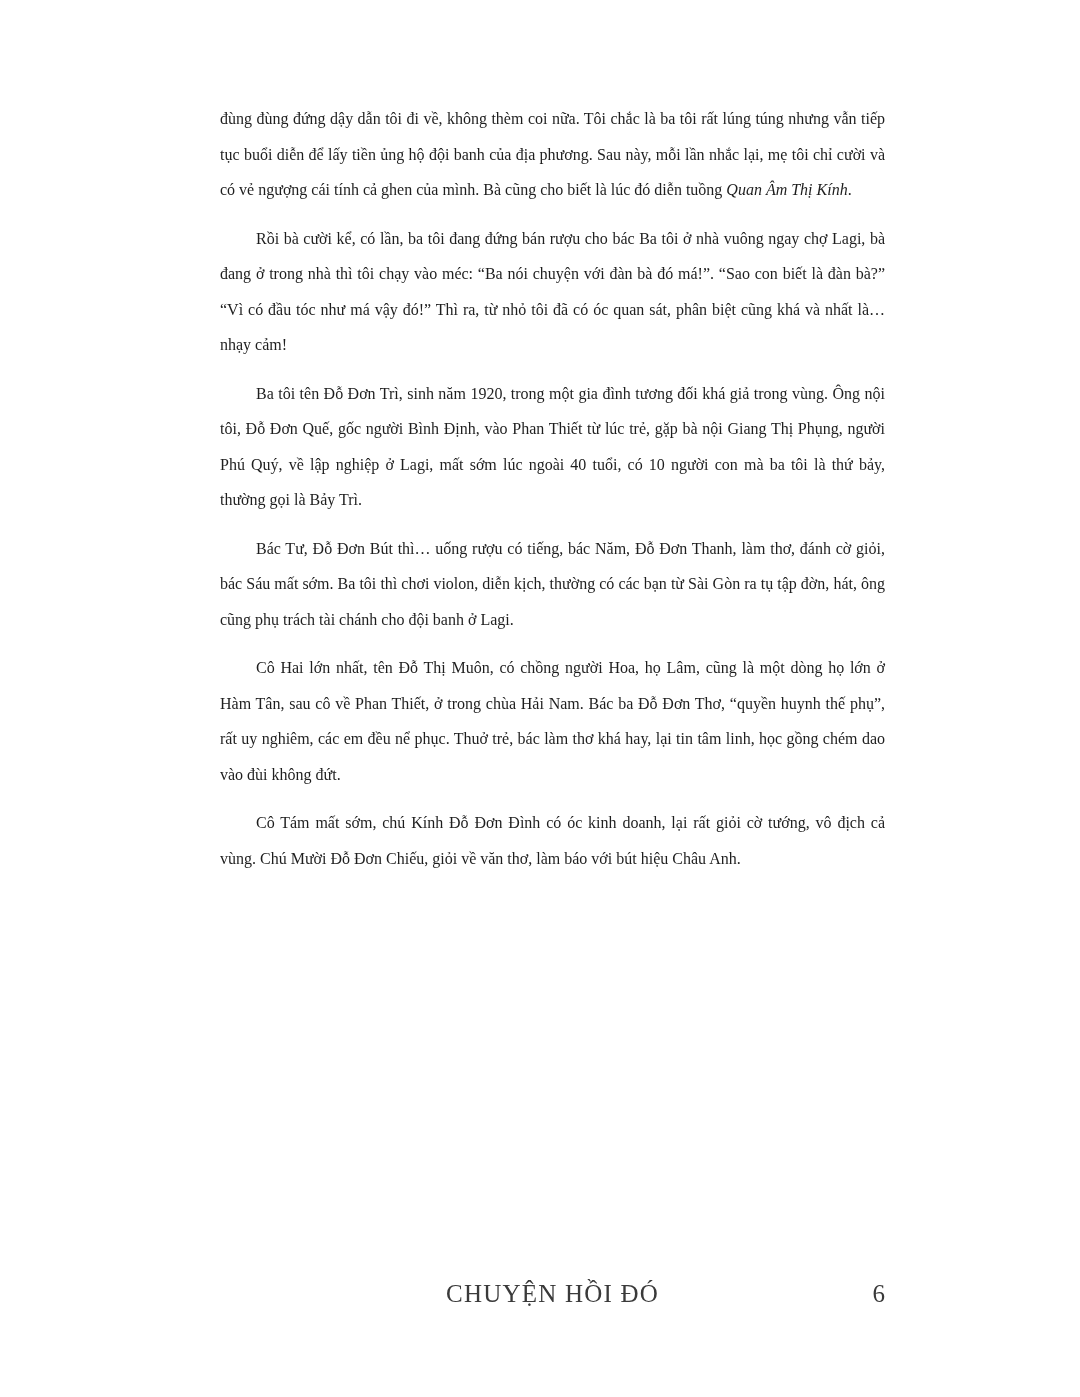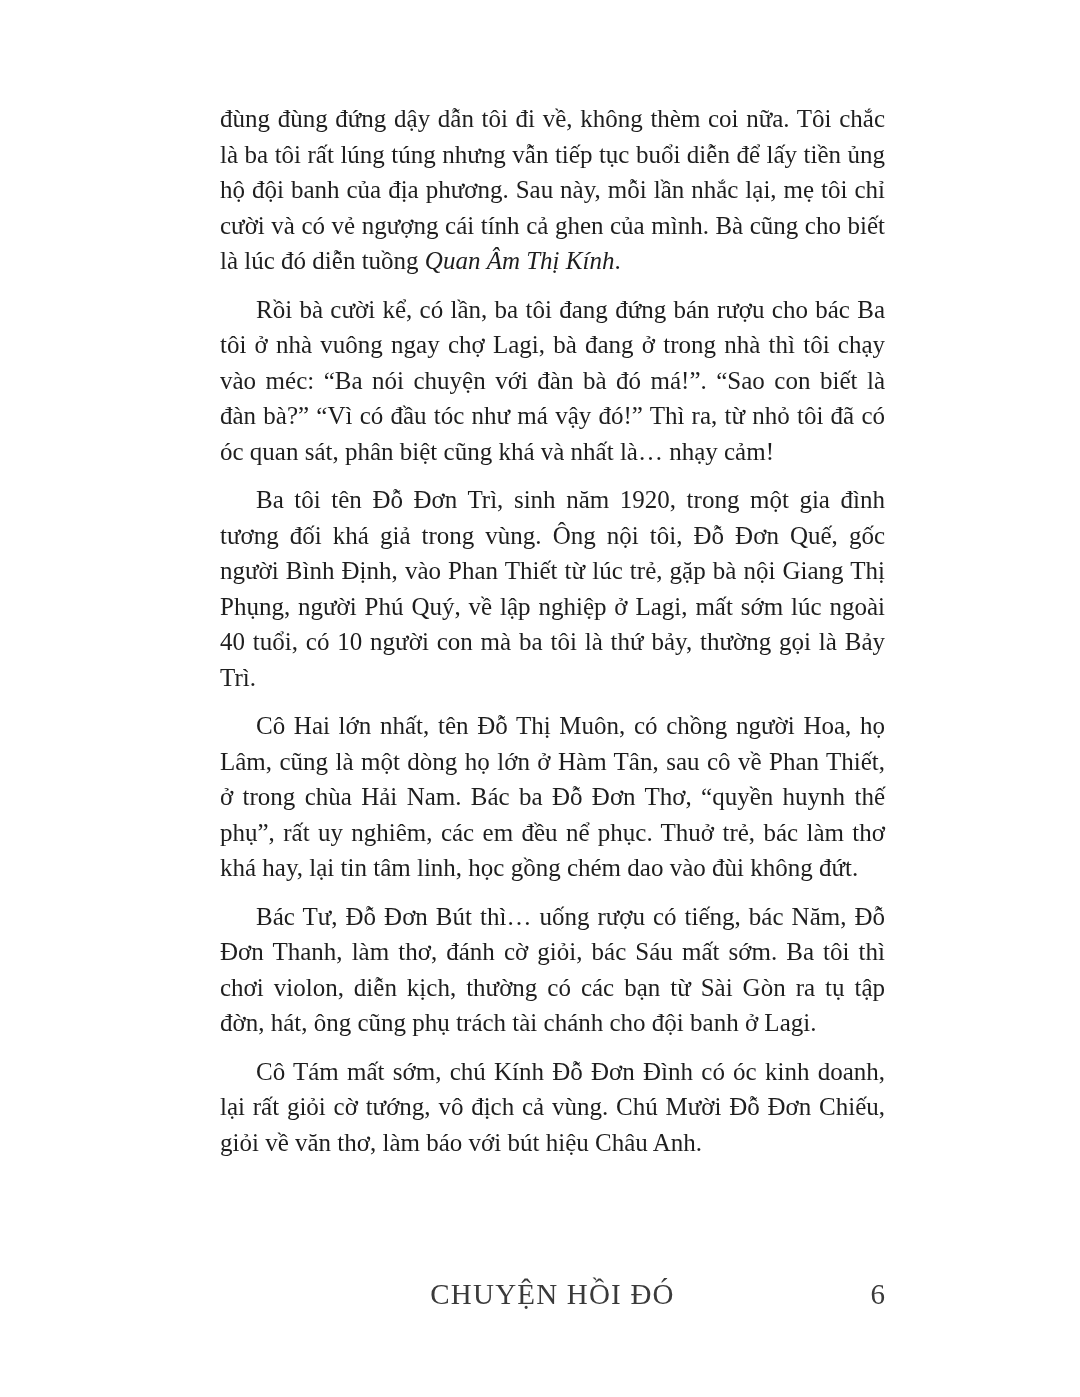--- a/index.html
+++ b/index.html
@@ -18,21 +18,21 @@
     position: absolute;
     inset: 0;
     background: #ffffff;
   }
   .page-text {
     position: absolute;
     left: 220px;
     top: 101px;
     width: 665px;
     color: #1e1e1e;
-    font-size: 25px;
+    font-size: 16px;
     line-height: 35.5px;
     text-align: justify;
     hyphens: none;
     -webkit-hyphens: none;
   }
   .para {
     margin: 0 0 13px 0;
     text-indent: 36px;
     padding: 0;
   }
@@ -44,21 +44,21 @@
   }
   .italic {
     font-style: italic;
   }
   .page-footer {
     position: absolute;
     left: 220px;
     top: 1281px;
     width: 665px;
     color: #3a3a3a;
-    font-size: 29px;
+    font-size: 25px;
     line-height: 26px;
   }
   .running-title {
     text-align: center;
     letter-spacing: 1.2px;
   }
   .page-number {
     position: absolute;
     right: 0;
     top: 0;
@@ -70,23 +70,23 @@
 
 <div class="page">
 
   <main class="page-text">
     <p class="para no-indent"><span>đùng đùng đứng dậy dẫn tôi đi về, không thèm coi nữa. Tôi chắc là ba tôi rất lúng túng nhưng vẫn tiếp tục buổi diễn để lấy tiền ủng hộ đội banh của địa phương. Sau này, mỗi lần nhắc lại, mẹ tôi chỉ cười và có vẻ ngượng cái tính cả ghen của mình. Bà cũng cho biết là lúc đó diễn tuồng </span><em class="italic">Quan Âm Thị Kính</em><span>.</span></p>
 
     <p class="para">Rồi bà cười kể, có lần, ba tôi đang đứng bán rượu cho bác Ba tôi ở nhà vuông ngay chợ Lagi, bà đang ở trong nhà thì tôi chạy vào méc: “Ba nói chuyện với đàn bà đó má!”. “Sao con biết là đàn bà?” “Vì có đầu tóc như má vậy đó!” Thì ra, từ nhỏ tôi đã có óc quan sát, phân biệt cũng khá và nhất là… nhạy cảm!</p>
 
     <p class="para">Ba tôi tên Đỗ Đơn Trì, sinh năm 1920, trong một gia đình tương đối khá giả trong vùng. Ông nội tôi, Đỗ Đơn Quế, gốc người Bình Định, vào Phan Thiết từ lúc trẻ, gặp bà nội Giang Thị Phụng, người Phú Quý, về lập nghiệp ở Lagi, mất sớm lúc ngoài 40 tuổi, có 10 người con mà ba tôi là thứ bảy, thường gọi là Bảy Trì.</p>
 
+    <p class="para">Bác Tư, Đỗ Đơn Bút thì… uống rượu có tiếng, bác Năm, Đỗ Đơn Thanh, làm thơ, đánh cờ giỏi, bác Sáu mất sớm. Ba tôi thì chơi violon, diễn kịch, thường có các bạn từ Sài Gòn ra tụ tập đờn, hát, ông cũng phụ trách tài chánh cho đội banh ở Lagi.</p>
+
     <p class="para">Cô Hai lớn nhất, tên Đỗ Thị Muôn, có chồng người Hoa, họ Lâm, cũng là một dòng họ lớn ở Hàm Tân, sau cô về Phan Thiết, ở trong chùa Hải Nam. Bác ba Đỗ Đơn Thơ, “quyền huynh thế phụ”, rất uy nghiêm, các em đều nể phục. Thuở trẻ, bác làm thơ khá hay, lại tin tâm linh, học gồng chém dao vào đùi không đứt.</p>
-
-    <p class="para">Bác Tư, Đỗ Đơn Bút thì… uống rượu có tiếng, bác Năm, Đỗ Đơn Thanh, làm thơ, đánh cờ giỏi, bác Sáu mất sớm. Ba tôi thì chơi violon, diễn kịch, thường có các bạn từ Sài Gòn ra tụ tập đờn, hát, ông cũng phụ trách tài chánh cho đội banh ở Lagi.</p>
 
     <p class="para">Cô Tám mất sớm, chú Kính Đỗ Đơn Đình có óc kinh doanh, lại rất giỏi cờ tướng, vô địch cả vùng. Chú Mười Đỗ Đơn Chiếu, giỏi về văn thơ, làm báo với bút hiệu Châu Anh.</p>
   </main>
 
   <footer class="page-footer">
     <div class="running-title">CHUYỆN HỒI ĐÓ</div>
     <div class="page-number">6</div>
   </footer>
 
 </div>

